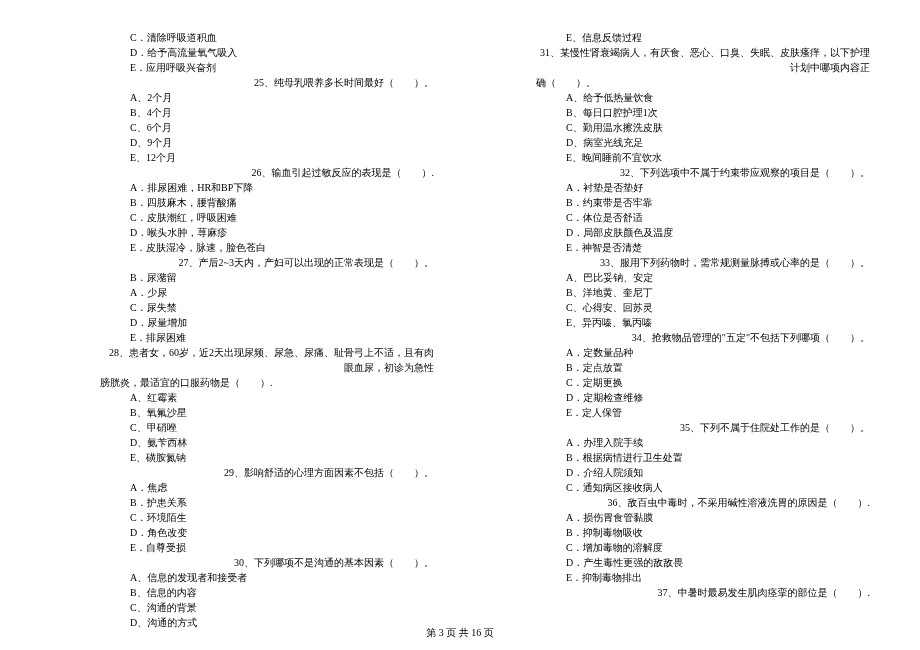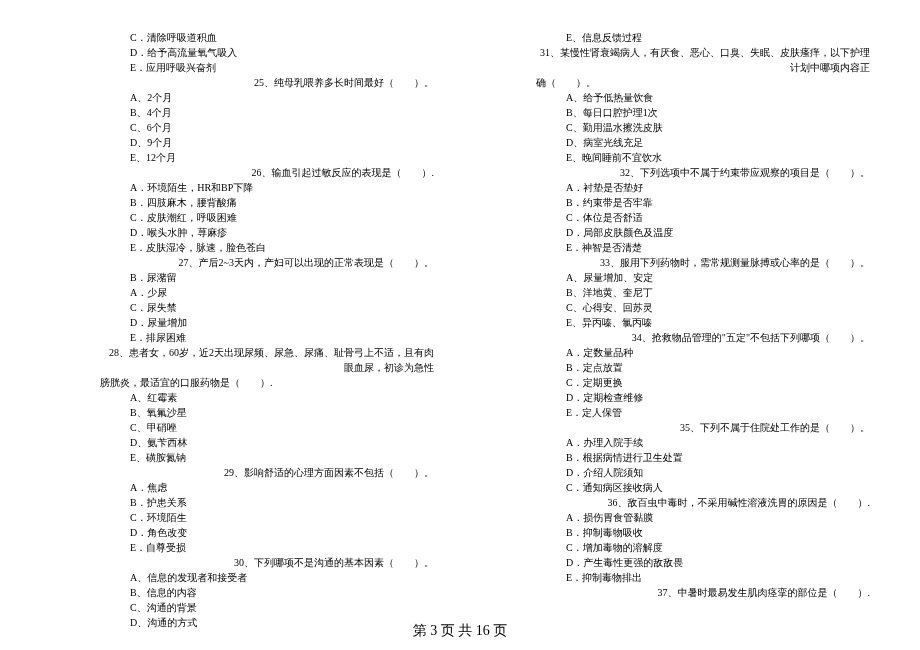--- a/index.html
+++ b/index.html
@@ -34,39 +34,39 @@
       text-align: right;
     }
     .question-cont {
       padding-left: 0;
     }
     .footer {
       position: absolute;
       bottom: 10px;
       width: 100%;
       text-align: center;
-      font-size: 14px;
+      font-size: 10px;
     }
   </style>
 </head>
 <body>
 
 <div class="page">
   <div class="column" id="leftCol">
       <div class="option">C．清除呼吸道积血</div>
       <div class="option">D．给予高流量氧气吸入</div>
       <div class="option">E．应用呼吸兴奋剂</div>
       <div class="question">25、纯母乳喂养多长时间最好（　　）。</div>
       <div class="option">A、2个月</div>
       <div class="option">B、4个月</div>
       <div class="option">C、6个月</div>
       <div class="option">D、9个月</div>
       <div class="option">E、12个月</div>
       <div class="question">26、输血引起过敏反应的表现是（　　）.</div>
-      <div class="option">A．环境陌生，HR和BP下降</div>
+      <div class="option">A．排尿困难，HR和BP下降</div>
       <div class="option">B．四肢麻木，腰背酸痛</div>
       <div class="option">C．皮肤潮红，呼吸困难</div>
       <div class="option">D．喉头水肿，荨麻疹</div>
       <div class="option">E．皮肤湿冷，脉速，脸色苍白</div>
       <div class="question">27、产后2~3天内，产妇可以出现的正常表现是（　　）。</div>
       <div class="option">B．尿潴留</div>
       <div class="option">A．少尿</div>
       <div class="option">C．尿失禁</div>
       <div class="option">D．尿量增加</div>
       <div class="option">E．排尿困难</div>
@@ -98,21 +98,21 @@
       <div class="option">C、勤用温水擦洗皮肤</div>
       <div class="option">D、病室光线充足</div>
       <div class="option">E、晚间睡前不宜饮水</div>
       <div class="question">32、下列选项中不属于约束带应观察的项目是（　　）。</div>
       <div class="option">A．衬垫是否垫好</div>
       <div class="option">B．约束带是否牢靠</div>
       <div class="option">C．体位是否舒适</div>
       <div class="option">D．局部皮肤颜色及温度</div>
       <div class="option">E．神智是否清楚</div>
       <div class="question">33、服用下列药物时，需常规测量脉搏或心率的是（　　）。</div>
-      <div class="option">A、尿量增加、安定</div>
+      <div class="option">A、巴比妥钠、安定</div>
       <div class="option">B、洋地黄、奎尼丁</div>
       <div class="option">C、心得安、回苏灵</div>
       <div class="option">E、异丙嗪、氯丙嗪</div>
       <div class="question">34、抢救物品管理的"五定"不包括下列哪项（　　）。</div>
       <div class="option">A．定数量品种</div>
       <div class="option">B．定点放置</div>
       <div class="option">C．定期更换</div>
       <div class="option">D．定期检查维修</div>
       <div class="option">E．定人保管</div>
       <div class="question">35、下列不属于住院处工作的是（　　）。</div>

